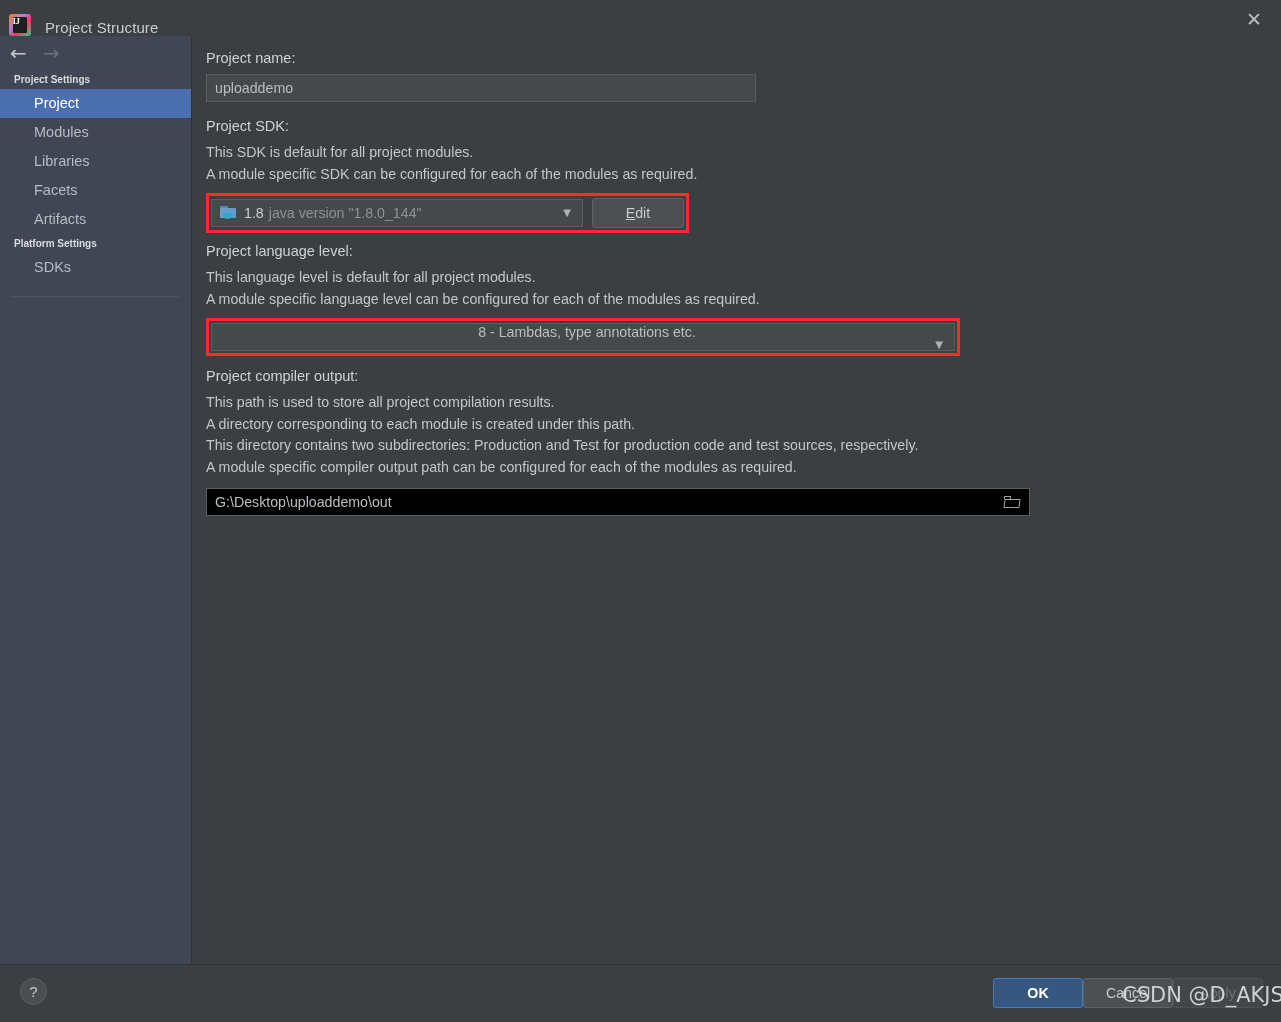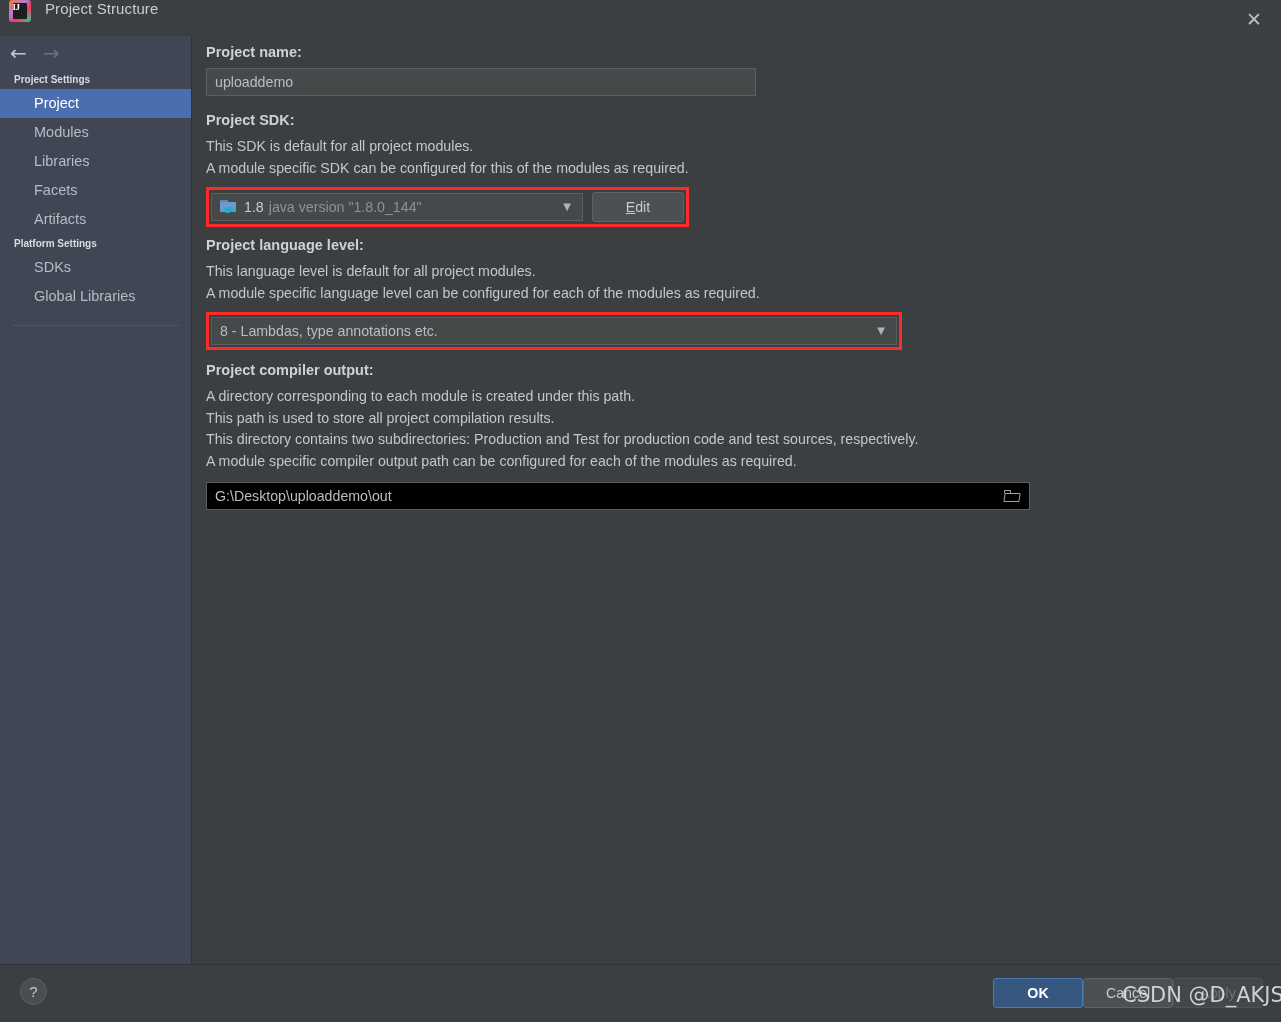--- a/index.html
+++ b/index.html
@@ -19,21 +19,21 @@
     background: #3c3f41;
   }
 
   
   .titlebar {
     position: absolute;
     left: 0; top: 0;
     width: 1281px; height: 36px;
     background: #3c3f41;
     display: flex;
-    align-items: flex-start;
+    align-items: flex-end;
   }
   .ij-logo {
     width: 22px; height: 22px;
     margin-left: 9px;
     position: relative;
     border-radius: 3px;
     overflow: hidden;
     background: linear-gradient(135deg, #f97a12 0%, #b07ddb 38%, #fe315d 62%, #21d789 100%);
     flex: 0 0 auto;
   }
@@ -147,23 +147,23 @@
     position: absolute;
     left: 192px; top: 36px;
     width: 1089px;
     height: 928px;
     background: #3c3f41;
     padding: 8px 0 0 14px;
   }
 
   .field-label {
     font-size: 14.5px;
-    font-weight: bold;
+    font-weight: normal;
     color: #cdd2d6;
-    margin: 0 0 8px 0;
+    margin: 6px 0 8px 0;
   }
   .desc-line {
     font-size: 14.2px;
     color: #c2c7cb;
     line-height: 21.5px;
   }
 
   .textfield {
     background: #45494a;
     border: 1px solid #5a5f61;
@@ -376,37 +376,36 @@
 
     <div class="group-header">Project Settings</div>
     <div class="nav-item selected">Project</div>
     <div class="nav-item">Modules</div>
     <div class="nav-item">Libraries</div>
     <div class="nav-item">Facets</div>
     <div class="nav-item">Artifacts</div>
 
     <div class="group-header">Platform Settings</div>
     <div class="nav-item">SDKs</div>
-    <div class="nav-item">Global Libraries</div>
 
     <div class="sidebar-sep"></div>
 
   </div>
 
   <div class="main">
 
     <div class="block" style="margin-bottom:16px;">
       <div class="field-label">Project name:</div>
       <div class="textfield" style="width:550px;" placeholder="Project name">uploaddemo</div>
     </div>
 
     <div class="block" style="margin-bottom:10px;">
       <div class="field-label">Project SDK:</div>
       <div class="desc-line">This SDK is default for all project modules.</div>
-      <div class="desc-line" style="margin-bottom:8px;">A module specific SDK can be configured for this of the modules as required.</div>
+      <div class="desc-line" style="margin-bottom:8px;">A module specific SDK can be configured for each of the modules as required.</div>
 
       <div class="redbox">
         <div class="sdk-row">
           <div class="combo" style="width:372px;">
             <span class="sdk-icon">
               <span class="fold-back"></span>
               <span class="fold-body"></span>
               <span class="cup"></span>
               <span class="cup-handle"></span>
             </span>
@@ -421,31 +420,31 @@
         </div>
       </div>
     </div>
 
     <div class="block" style="margin-bottom:10px;">
       <div class="field-label">Project language level:</div>
       <div class="desc-line">This language level is default for all project modules.</div>
       <div class="desc-line" style="margin-bottom:8px;">A module specific language level can be configured for each of the modules as required.</div>
 
       <div class="redbox">
-        <div class="combo" style="width:686px;">
+        <div class="combo" style="width:744px;flex-direction:column;">
           <span>8 - Lambdas, type annotations etc.</span>
           <span class="arrow">▼</span>
         </div>
       </div>
     </div>
 
     <div class="block" style="margin-top:12px;">
       <div class="field-label">Project compiler output:</div>
+      <div class="desc-line">This path is used to store all project compilation results.</div>
       <div class="desc-line">A directory corresponding to each module is created under this path.</div>
-      <div class="desc-line">This path is used to store all project compilation results.</div>
       <div class="desc-line">This directory contains two subdirectories: Production and Test for production code and test sources, respectively.</div>
       <div class="desc-line" style="margin-bottom:10px;">A module specific compiler output path can be configured for each of the modules as required.</div>
 
       <div class="pathfield">
         <span>G:\Desktop\uploaddemo\out</span>
         <span class="browse-icon">
           <span class="folder-glyph">
             <span class="tab"></span>
             <span class="body"></span>
           </span>

